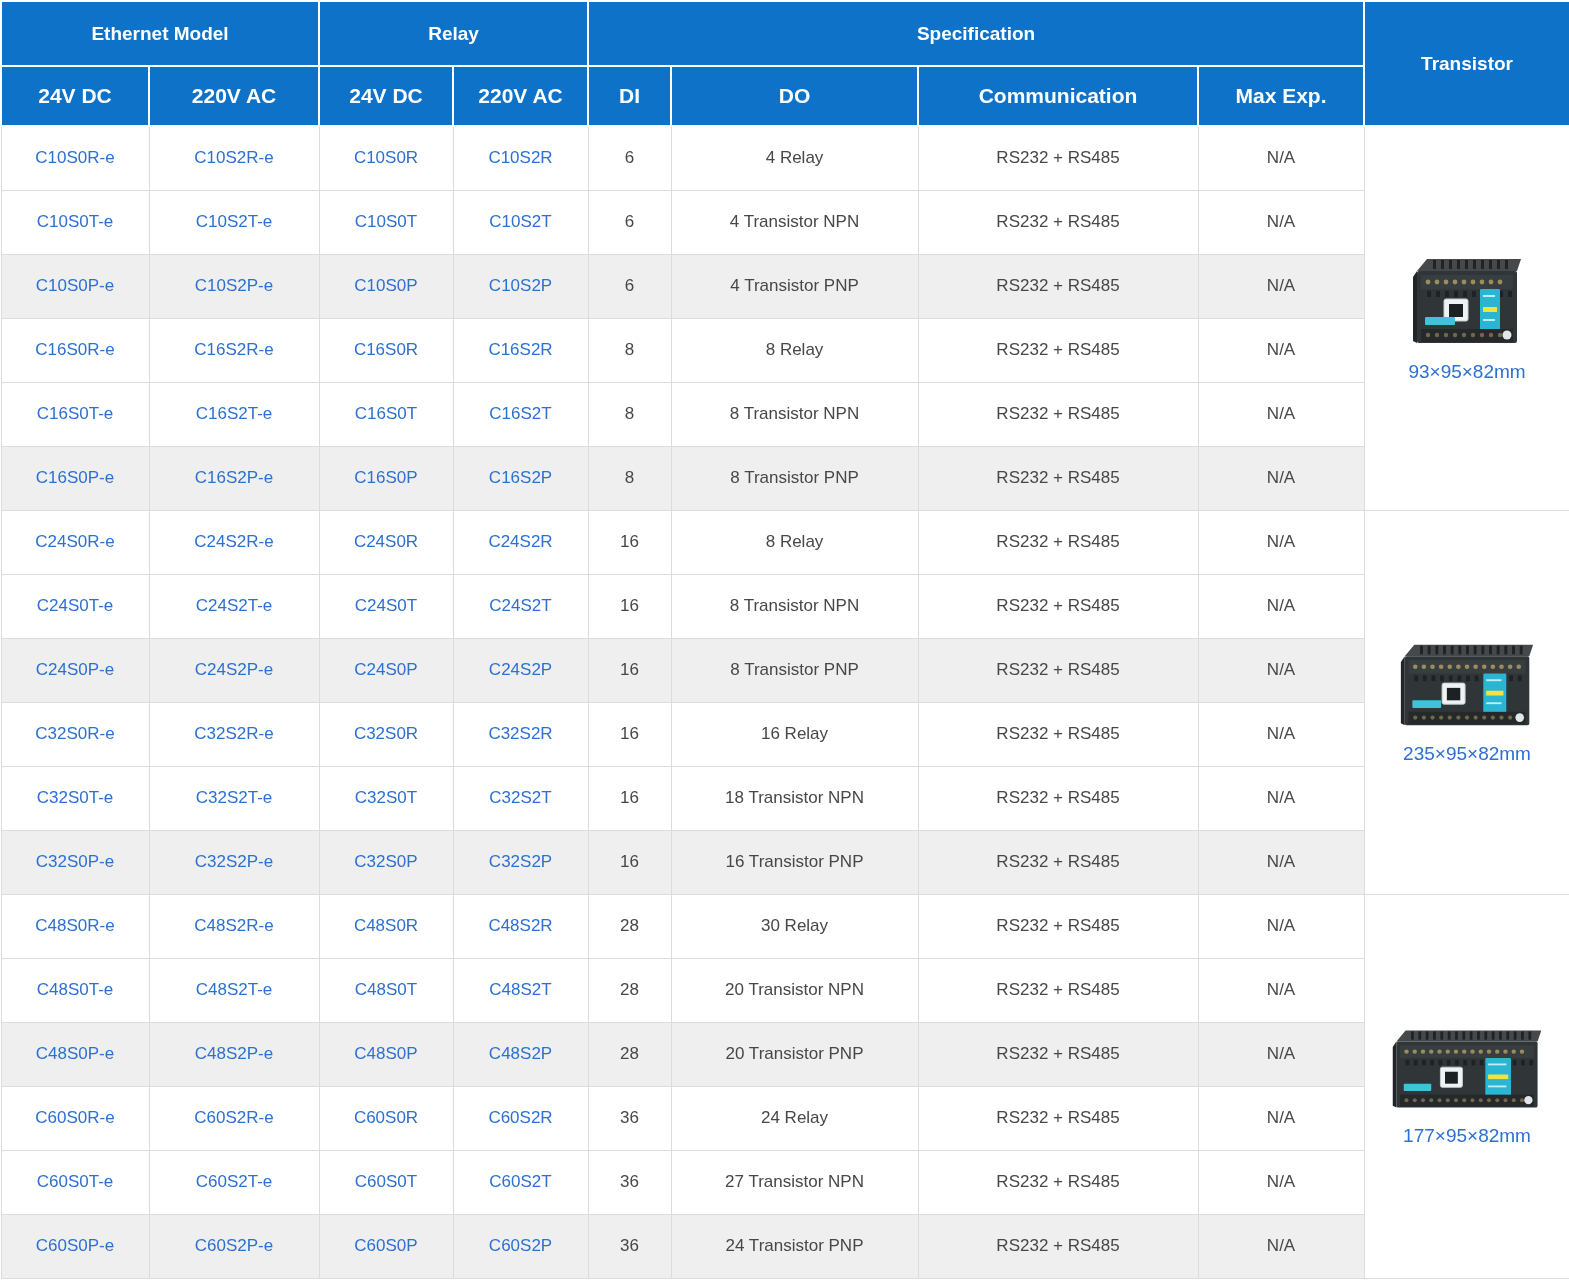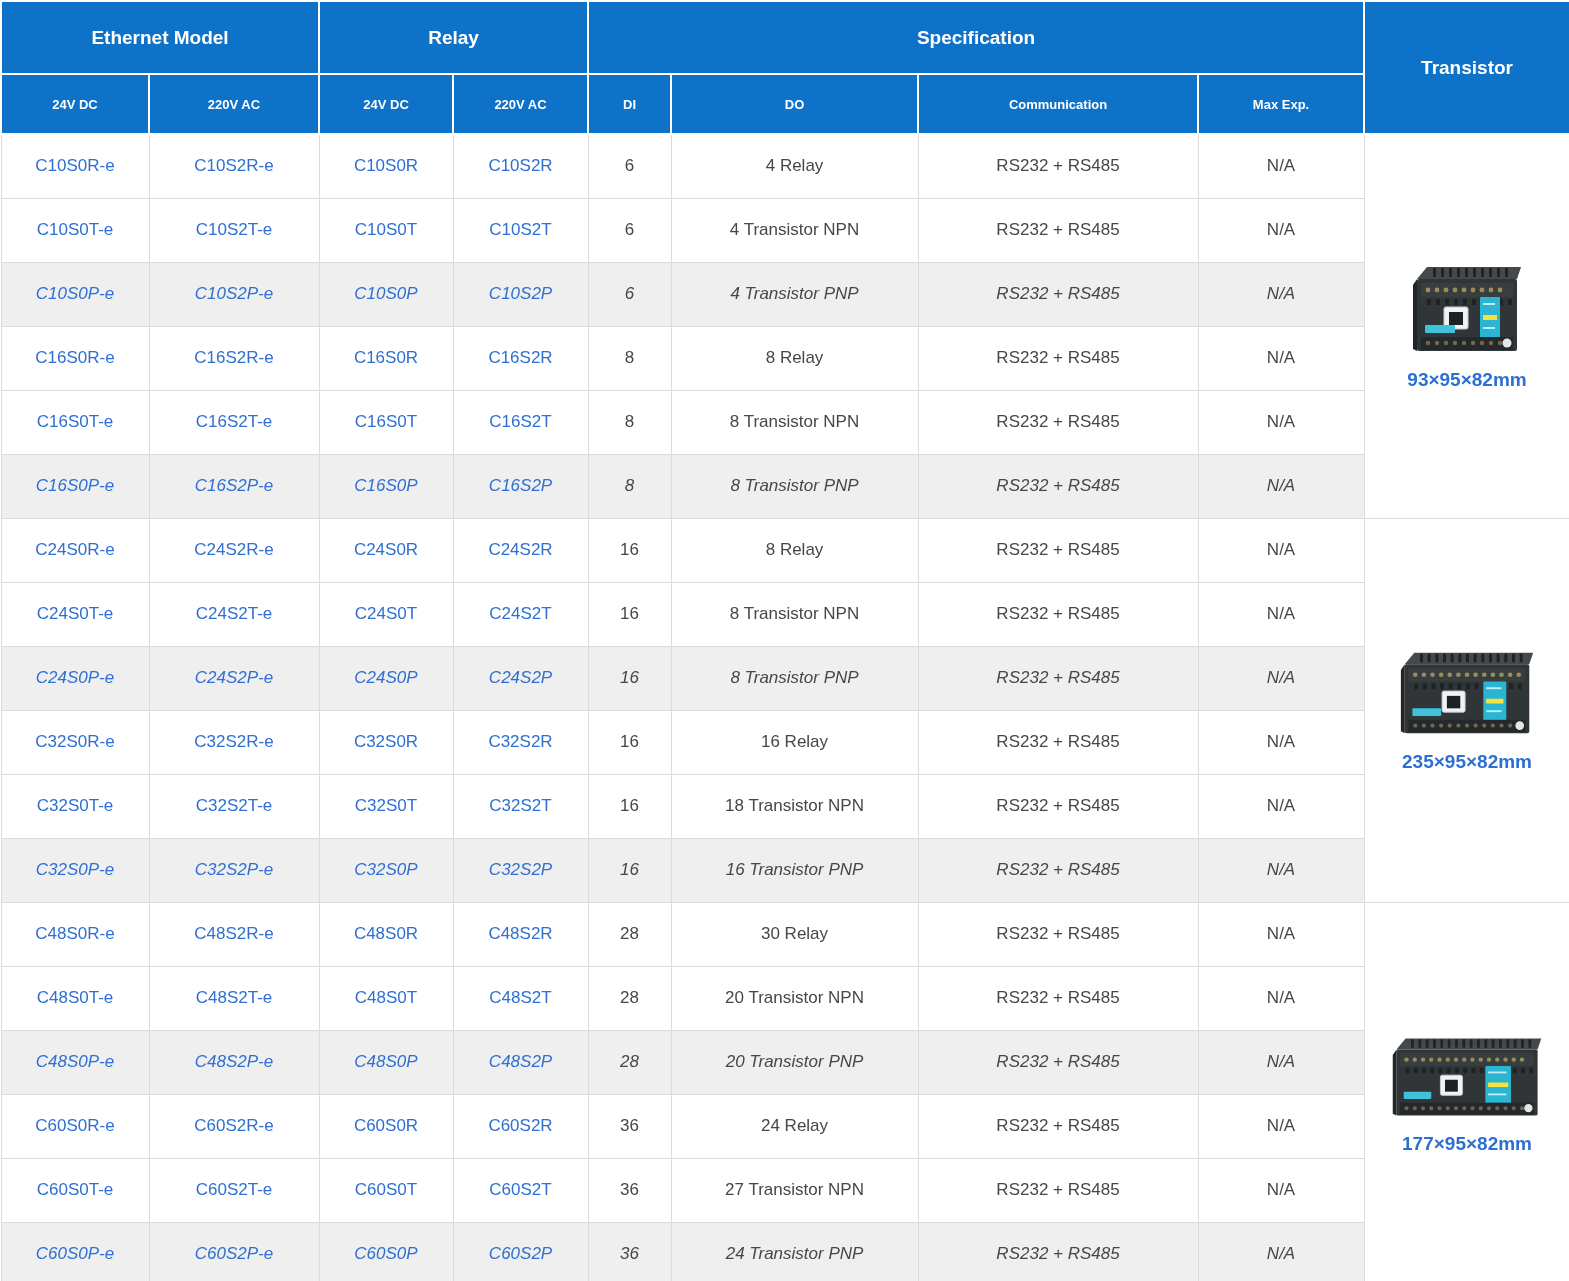--- a/index.html
+++ b/index.html
@@ -14,34 +14,34 @@
     table-layout: fixed;
   }
   table.spec thead th {
     background: #0e72c8;
     color: #ffffff;
     border: 2px solid #ffffff;
     font-weight: bold;
     text-align: center;
     vertical-align: middle;
   }
-  table.spec thead tr.group-row th { height: 73px; font-size: 19px; }
-  table.spec thead tr.sub-row th  { height: 60px; font-size: 13px; }
+  table.spec thead tr.group-row th { height: 65px; font-size: 19px; }
+  table.spec thead tr.sub-row th  { height: 60px; font-size: 21px; }
   table.spec tbody td {
     border: 1px solid #dcdcdc;
     height: 64px;
     text-align: center;
     vertical-align: middle;
     font-size: 17px;
     color: #474747;
     background: #ffffff;
   }
-  table.spec tbody tr.shaded td { background: #efefef; font-style: italic; }
+  table.spec tbody tr.shaded td { background: #efefef; }
   table.spec tbody td.model-link { color: #2d6fd2; cursor: pointer; }
-  table.spec tbody td.dim-cell { background: #ffffff; padding: 16px; font-weight: bold; }
+  table.spec tbody td.dim-cell { background: #ffffff; padding: 16px; }
   .dim-wrap {
     display: flex;
     flex-direction: column;
     align-items: center;
     justify-content: center;
     gap: 12px;
     height: 100%;
   }
   .plc-img { display: block; line-height: 0; }
   .dim-label { color: #2d6fd2; font-size: 19px; }

